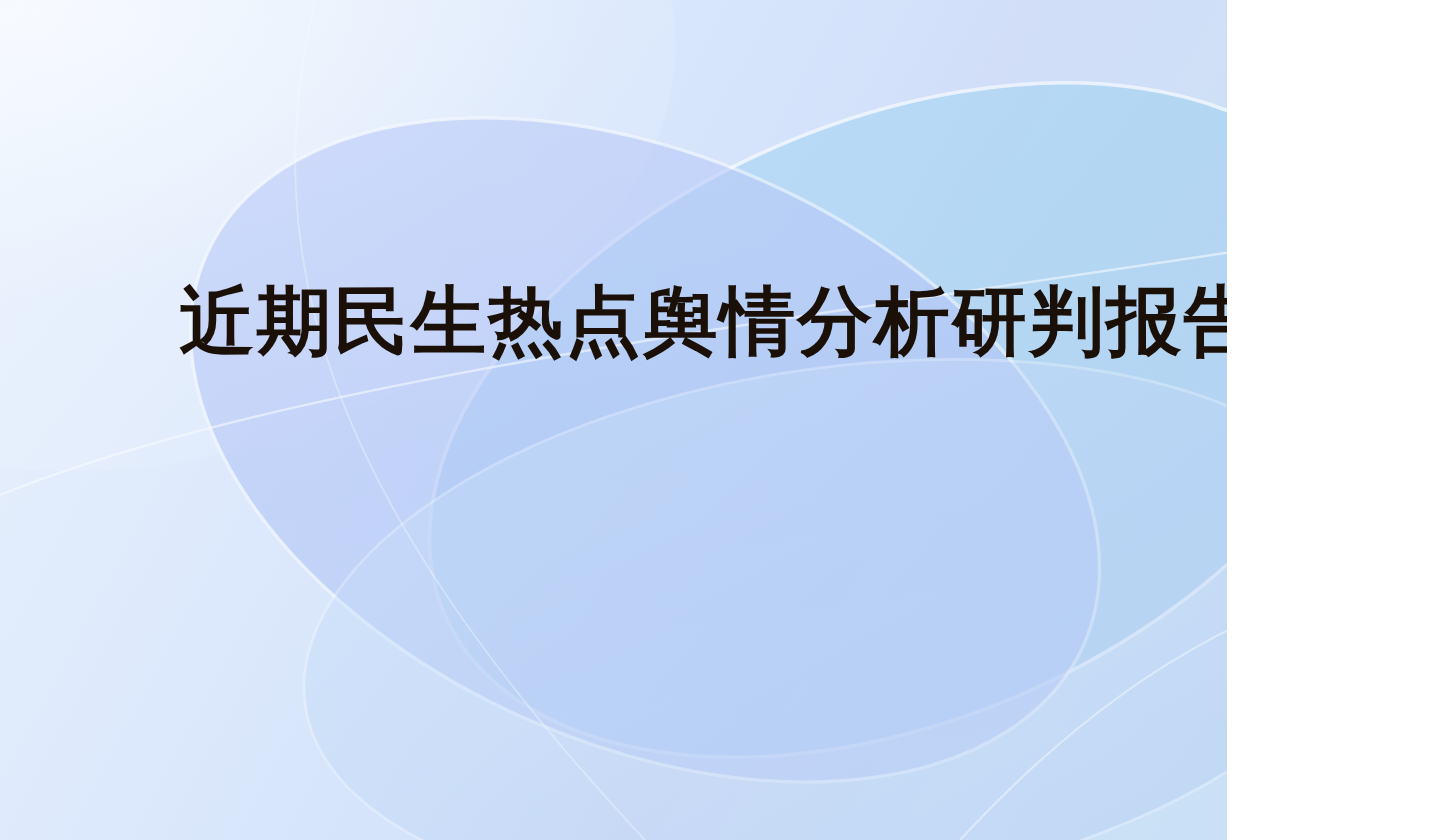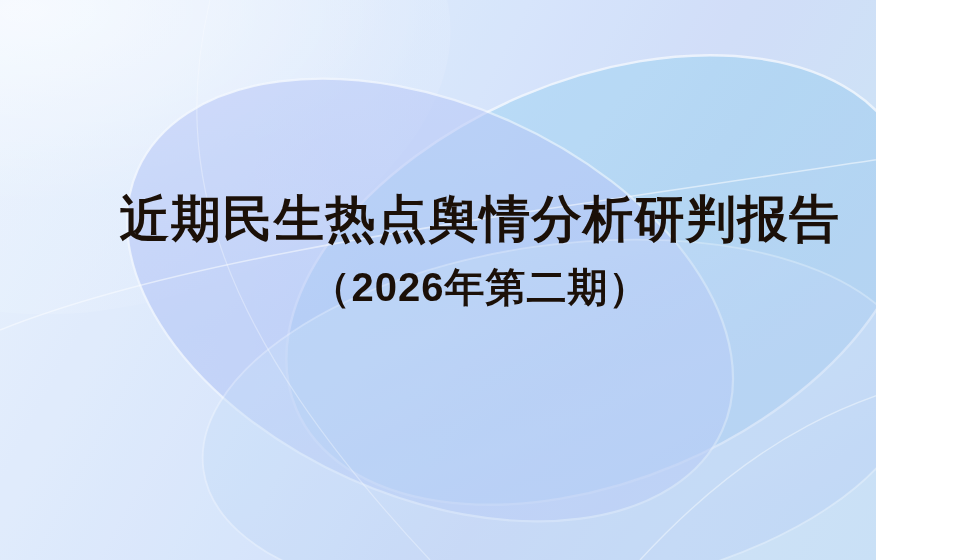--- a/index.html
+++ b/index.html
@@ -3,28 +3,29 @@
 <meta charset="utf-8">
 <title>Report Cover</title>
 <style>
   html, body {
     margin: 0;
     padding: 0;
     background: #ffffff;
   }
   #cover {
     position: relative;
-    width: 876px;
+    width: 788px;
     height: 560px;
     overflow: hidden;
-    font-family: Liberation Sans, sans-serif;
+    font-family: Liberation Mono, monospace;
     
     background:
       radial-gradient(120% 90% at 3% 2%, rgba(255,255,255,0.95) 0%, rgba(255,255,255,0.0) 38%),
       linear-gradient(118deg, #e9f2fd 0%, #dfeafc 22%, #d3e2fb 45%, #ccd9f7 64%, #c8def5 82%, #c3dcf5 100%);
+    padding-left: 30px;
   }
   .bg-layer {
     position: absolute;
     inset: 0;
     width: 960px;
     height: 560px;
     pointer-events: none;
   }
   #title-block {
     position: absolute;
@@ -100,16 +101,15 @@
       <path d="M 0 330 C 200 250 520 215 940 150" stroke-width="1.6"></path>
       <path d="M 210 0 C 170 170 215 330 430 560" stroke-width="1.2" stroke-opacity="0.35"></path>
       <path d="M 640 560 C 760 430 860 395 960 372" stroke-width="1.4" stroke-opacity="0.45"></path>
     </g>
 
     <rect x="0" y="0" width="960" height="560" fill="#eaf2fd" opacity="0.18"></rect>
   </svg>
 
   <div id="title-block">
     <h1 class="main-title">近期民生热点舆情分析研判报告</h1>
-    <h2 class="sub-title">（2026年第二期）</h2>
   </div>
 
 </div>
 
 </body></html>

